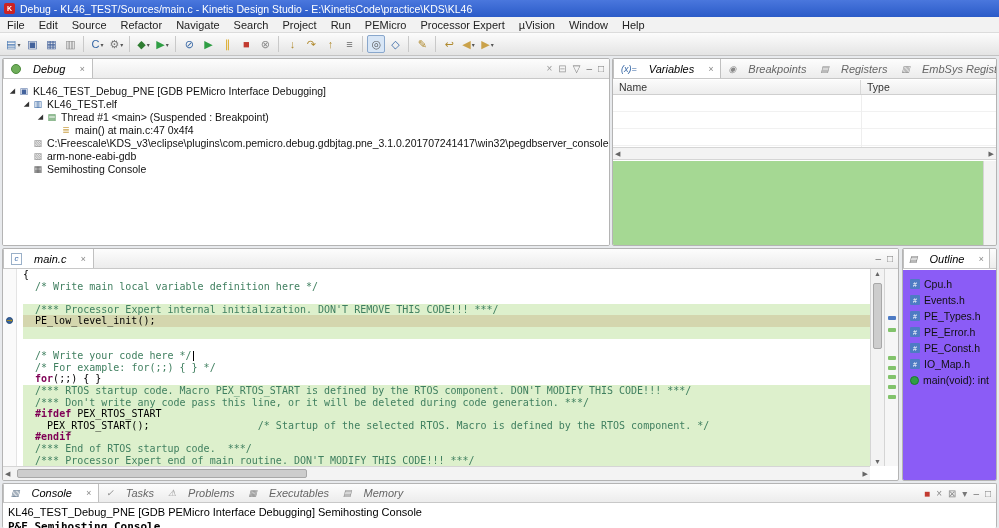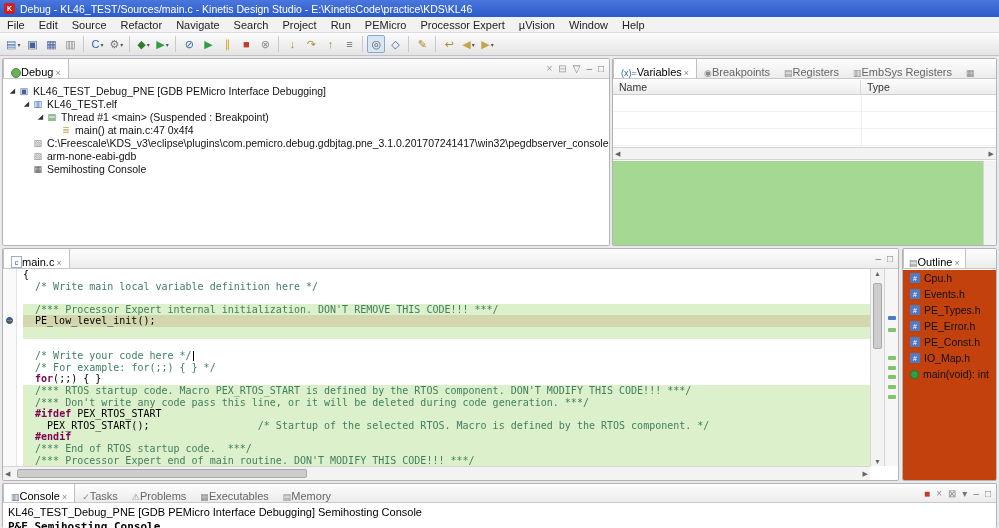--- a/index.html
+++ b/index.html
@@ -18,21 +18,21 @@
   
   .toolbar{left:0;top:33px;width:999px;height:23px;background:linear-gradient(#fcfcfc,#e4e4e4);border-bottom:1px solid #c3c3c3;display:flex;align-items:center;padding:0 4px;gap:1px;}
   .tb-icon{height:18px;min-width:18px;display:flex;align-items:center;justify-content:center;font-size:11px;border:1px solid transparent;border-radius:2px;padding:0 1px;}
   .tb-icon.active{background:#d8e6f6;border-color:#89a7cc;}
   .tb-dd{font-size:6px;color:#555;margin-left:1px;}
   .tb-sep{width:1px;height:16px;background:#c9c9c9;margin:0 3px;flex:none;}
 
   
   .panel{position:absolute;background:#fff;border:1px solid #b4b4b4;border-radius:2px;overflow:hidden;}
   .tabrow{position:absolute;left:0;top:0;right:0;height:20px;background:linear-gradient(#fdfdfd,#ececec);border-bottom:1px solid #c8c8c8;display:flex;align-items:stretch;overflow:hidden;}
-  .tab{display:flex;align-items:flex-end;gap:0;padding:0 7px;font-size:11px;color:#666;white-space:nowrap;}
+  .tab{display:flex;align-items:center;gap:12px;padding:0 7px;font-size:11px;color:#666;white-space:nowrap;font-style:italic;}
   .tab.sel{background:#fff;border-right:1px solid #c0c0c0;border-left:1px solid #c0c0c0;color:#000;}
   .tclose{color:#888;font-size:9px;margin-left:2px;}
   .view-icons{margin-left:auto;display:flex;align-items:center;gap:6px;padding:0 5px;font-size:10px;color:#777;}
   .vicon{cursor:default;}
 
   
   .tree{position:absolute;left:0;top:21px;right:0;bottom:0;overflow:hidden;padding-top:4px;background:#fff;}
   .trow{display:flex;align-items:center;height:13px;font-size:10.5px;color:#111;white-space:nowrap;}
   .tarrow{width:11px;font-size:7px;color:#333;text-align:center;flex:none;}
   .tglyph{width:12px;font-size:9px;margin-right:3px;flex:none;text-align:center;}
@@ -70,21 +70,21 @@
   .ed-over{position:absolute;right:0;top:20px;width:14px;bottom:14px;background:#f6f6f6;border-left:1px solid #d5d5d5;}
   .ov-mark{position:absolute;left:3px;width:8px;height:4px;border-radius:1px;}
   .ed-hscroll{position:absolute;left:0;bottom:0;right:28px;height:14px;background:#f3f3f3;border-top:1px solid #d5d5d5;}
   .ed-hthumb{position:absolute;left:14px;top:2px;width:290px;height:9px;background:#cdcdcd;border:1px solid #a8a8a8;border-radius:2px;}
   .sb-l{position:absolute;left:2px;top:3px;font-size:7px;color:#666;}
   .sb-r{position:absolute;right:2px;top:3px;font-size:7px;color:#666;}
   .cfile{width:11px;height:12px;background:#fff;border:1px solid #9ab0c8;font-size:8px;color:#3465a4;display:flex;align-items:center;justify-content:center;flex:none;}
   .bug{width:10px;height:10px;background:#6fae5a;border:1px solid #4c8a3c;border-radius:50%;flex:none;}
 
   
-  .o-items{position:absolute;left:0;top:21px;right:0;bottom:0;background:#c2410c;overflow:hidden;}
+  .o-items{position:absolute;left:0;top:21px;right:0;bottom:0;background:#8b5cf6;overflow:hidden;padding-top:6px;}
   .oitem{display:flex;align-items:center;gap:4px;height:16px;font-size:10.5px;padding-left:7px;white-space:nowrap;color:#111;}
   .oi-include{width:10px;height:10px;background:#4e7bc4;color:#fff;font-size:7px;display:flex;align-items:center;justify-content:center;border-radius:1px;flex:none;}
   .oi-function{width:9px;height:9px;background:#2f9e44;border-radius:50%;border:1px solid #1d7a2e;flex:none;}
 
   
   .c-body{position:absolute;left:0;top:19px;right:0;bottom:0;background:#fff;padding:3px 5px;overflow:hidden;}
   .c-line1{font-size:11px;color:#000;white-space:nowrap;}
   .c-line2{font-family:"DejaVu Sans Mono",monospace;font-weight:bold;font-size:11px;color:#000;margin-top:2px;white-space:nowrap;}
   .tabicon{font-size:9px;flex:none;}
 </style>

